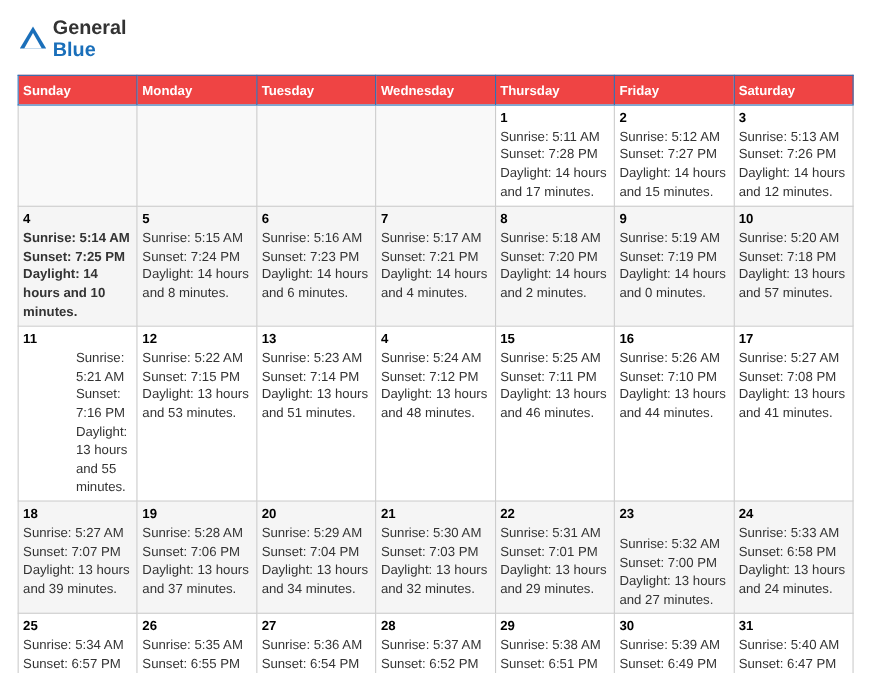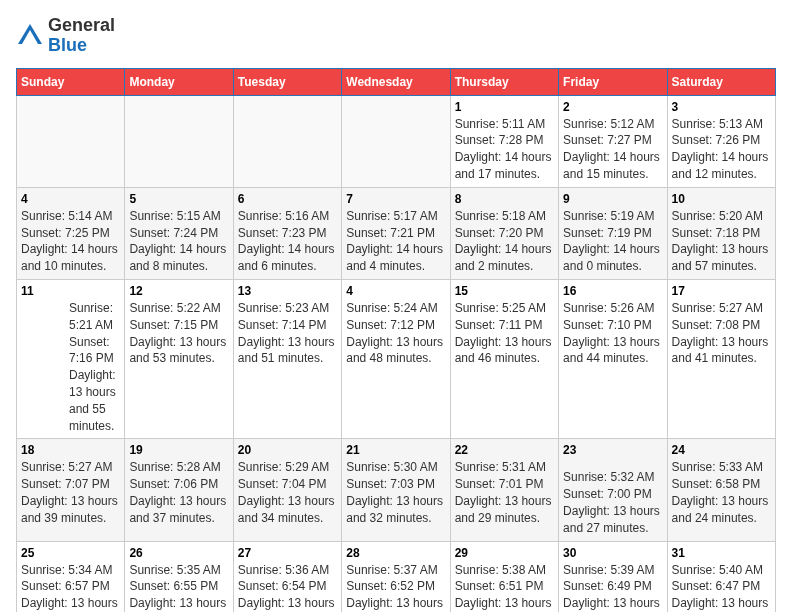--- a/index.html
+++ b/index.html
@@ -132,21 +132,21 @@
         <td>
           <div class="day-num">3</div>
           <div class="day-info" style="white-space: pre-line;">Sunrise: 5:13 AM
 Sunset: 7:26 PM
 Daylight: 14 hours and 12 minutes.</div>
         </td>
       </tr>
       <tr>
         <td>
           <div class="day-num">4</div>
-          <div class="day-info" style="white-space: pre-line;">Sunrise: 5:14 AM
+          <div class="day-info" style="white-space: pre-line; font-weight: bold;">Sunrise: 5:14 AM
 Sunset: 7:25 PM
 Daylight: 14 hours and 10 minutes.</div>
         </td>
         <td>
           <div class="day-num">5</div>
           <div class="day-info" style="white-space: pre-line;">Sunrise: 5:15 AM
 Sunset: 7:24 PM
 Daylight: 14 hours and 8 minutes.</div>
         </td>
         <td>

